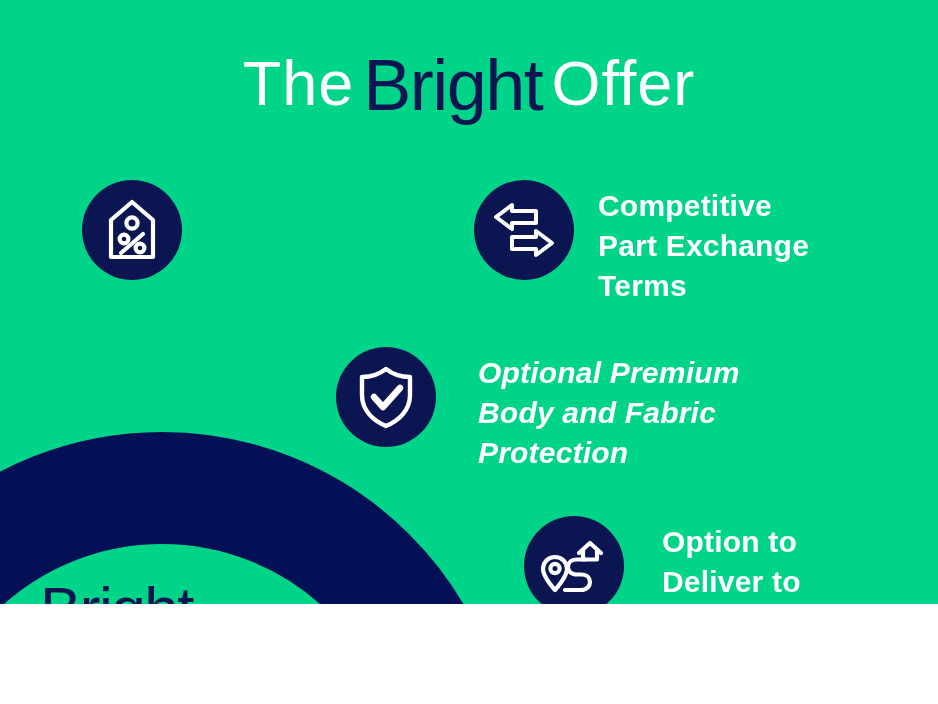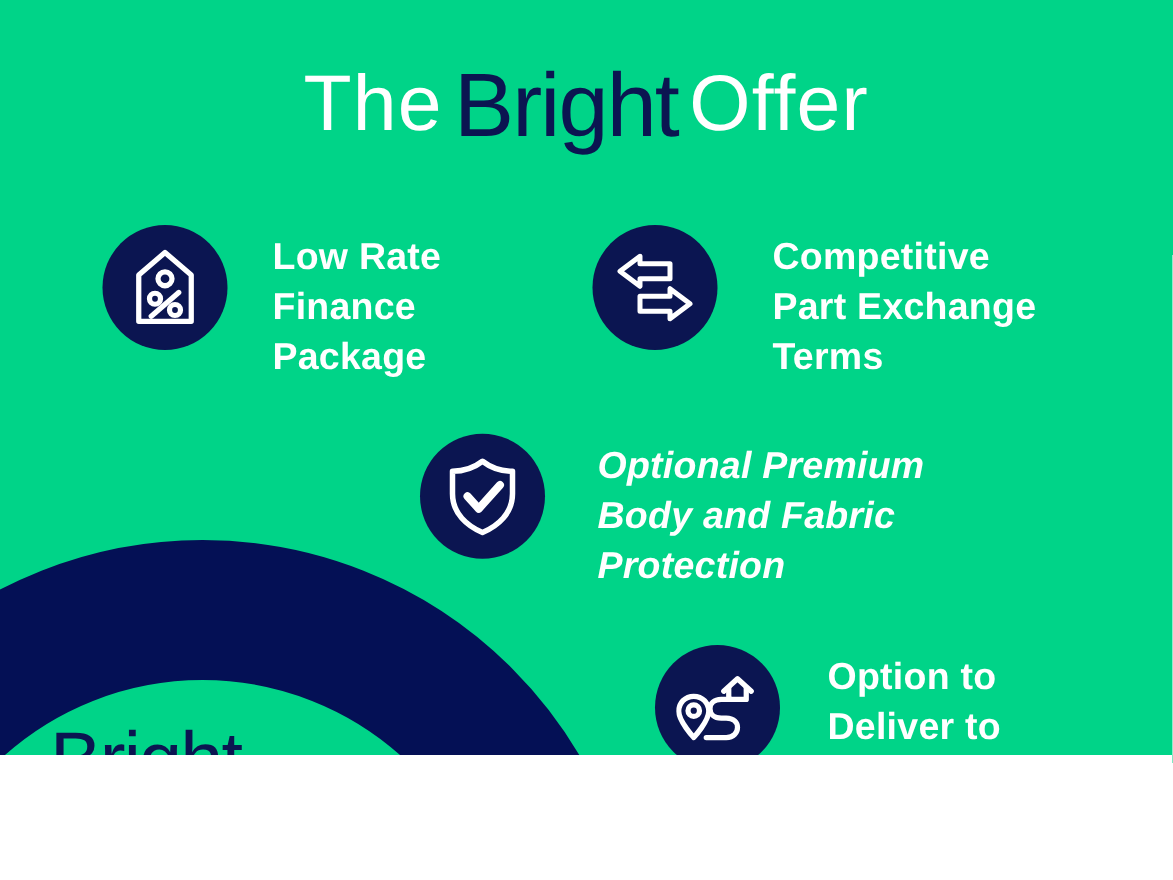--- a/index.html
+++ b/index.html
@@ -95,21 +95,21 @@
     letter-spacing: 0.2px;
     white-space: pre-line;
     padding-top: 6px;
   }
 
   #feature-finance   { left: 82px;  top: 180px; }
   #feature-exchange  { left: 474px; top: 180px; }
   #feature-protect   { left: 336px; top: 347px; font-style: italic; }
   #feature-delivery  { left: 524px; top: 516px; }
 
-  #feature-exchange .feature-text { margin-left: 44px; }
+  #feature-exchange .feature-text { margin-left: 24px; }
   #feature-protect  .feature-text { margin-left: 42px; }
   #feature-delivery .feature-text { margin-left: 38px; }
 
   
   #logo {
     position: absolute;
     left: 40px;
     top: 578px;
     width: 260px;
     height: 110px;
@@ -153,23 +153,20 @@
       <span>
         <svg width="54" height="62" viewBox="0 0 54 62" fill="none" stroke="#FFFFFF" stroke-width="4.2" stroke-linecap="round" stroke-linejoin="round">
           <path d="M27 3 L48 21 L48 58 L6 58 L6 21 Z"></path>
           <circle cx="27" cy="24" r="5.6"></circle>
           <circle cx="19" cy="40" r="4.4"></circle>
           <circle cx="35" cy="49" r="4.4"></circle>
           <line x1="38" y1="35" x2="16" y2="54"></line>
         </svg>
       </span>
     </div>
-    <div class="feature-text">Low Rate
-Finance
-Package</div>
   </div>
 
   <div class="feature" id="feature-exchange">
     <div class="badge">
       <span>
         <svg width="64" height="58" viewBox="0 0 64 58" fill="none" stroke="#FFFFFF" stroke-width="4" stroke-linecap="round" stroke-linejoin="round">
           <path d="M20 4 L4 16 L20 28 L20 22 L44 22 L44 10 L20 10 Z"></path>
           <path d="M44 30 L44 36 L20 36 L20 48 L44 48 L44 54 L60 42 Z"></path>
         </svg>
       </span>

